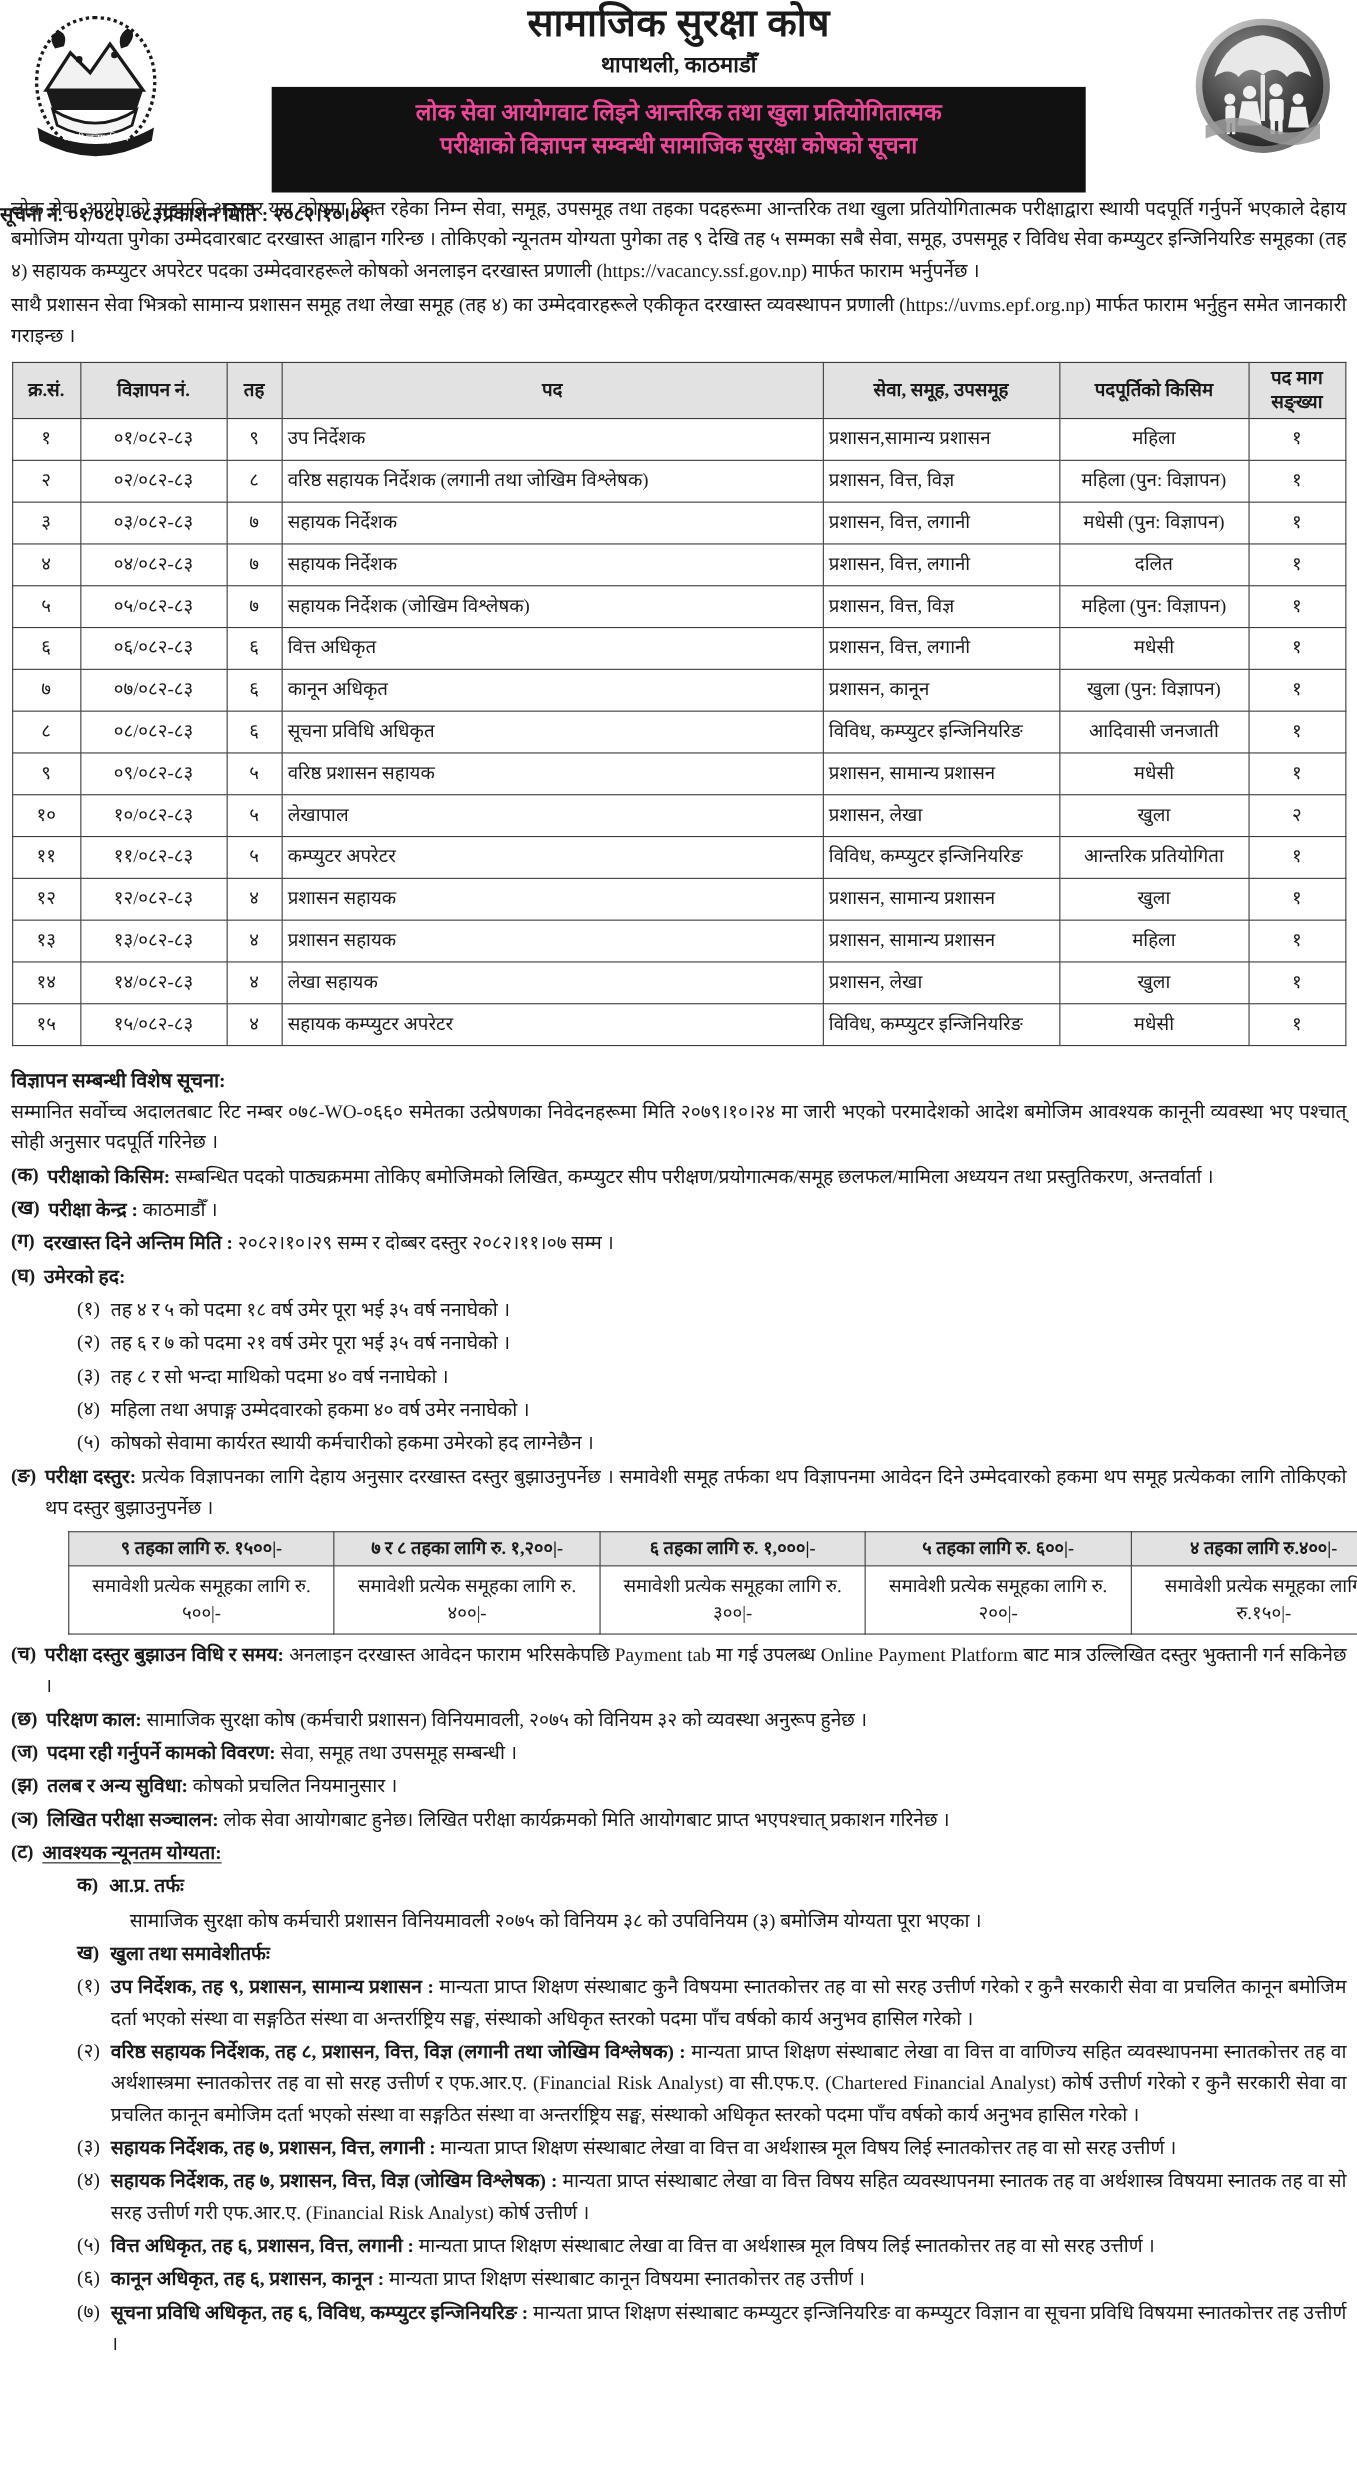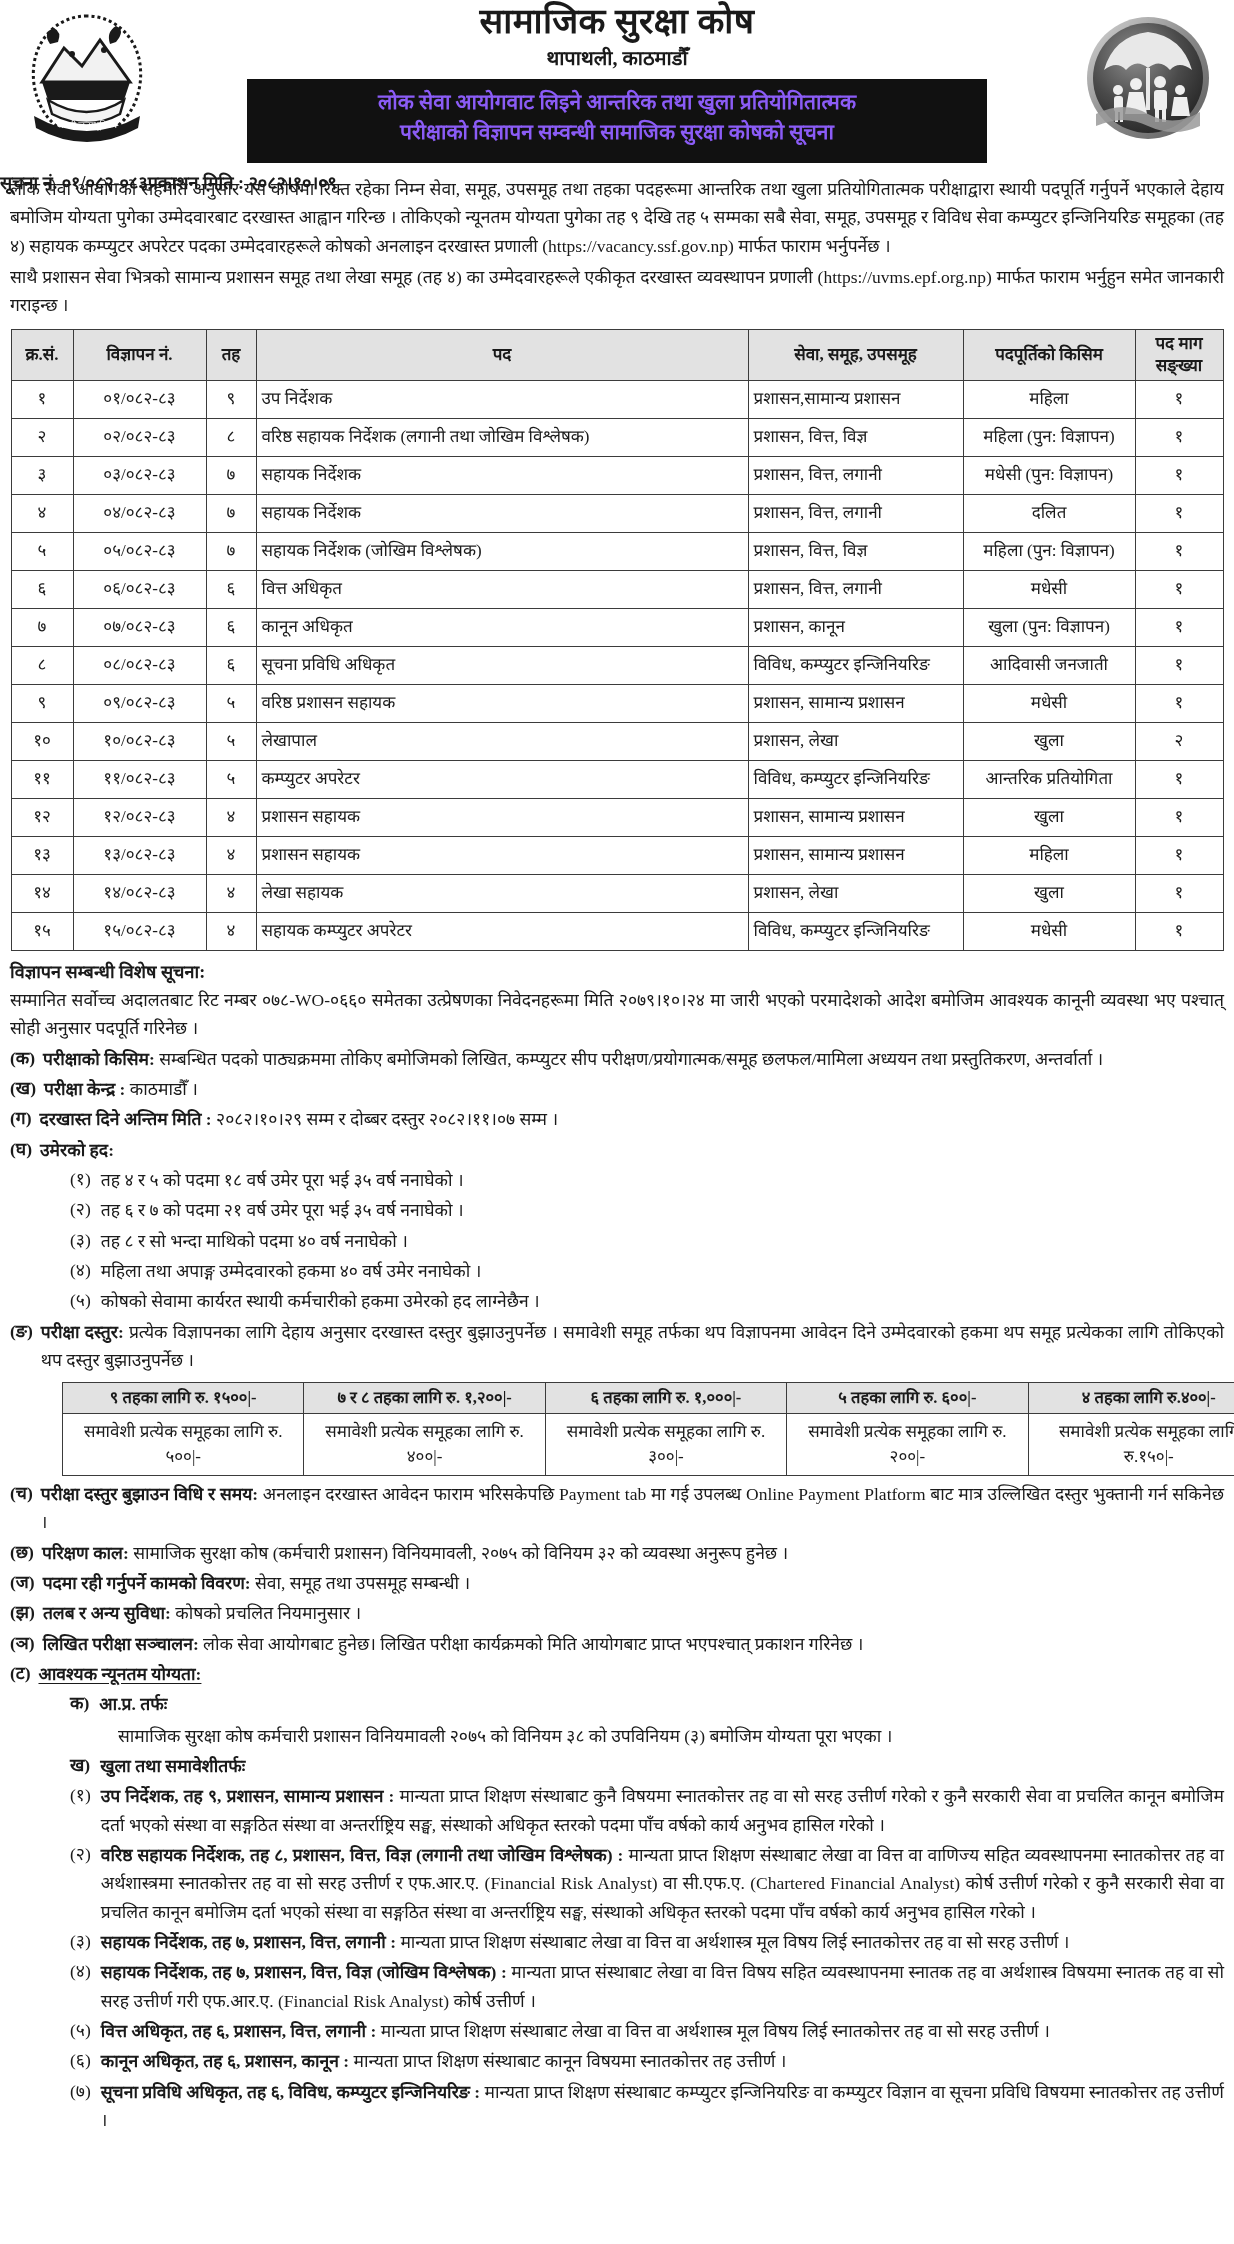--- a/index.html
+++ b/index.html
@@ -14,22 +14,22 @@
   
   .header{position:relative; height:172px;}
   .emblem{position:absolute; left:12px; top:4px; width:150px; height:150px;}
   .ssf-logo{position:absolute; right:22px; top:14px; width:128px; height:128px;}
   .head-center{text-align:center; padding-top:2px;}
   .org-name{
     font-size:35px; font-weight:700; letter-spacing:0.4px; line-height:1.15;text-align:center;
   }
   .org-addr{font-size:20px; font-weight:700; margin-top:2px;}
   .banner{
-    margin:8px auto 0; width:740px; background:#111; color:#8b5cf6;
-    padding:9px 12px 15px; box-sizing:border-box;
+    margin:8px auto 0; width:740px; background:#111; color:#ec4899;
+    padding:9px 12px 27px; box-sizing:border-box;
   }
   .banner div{font-size:21px; font-weight:700; line-height:1.42; text-align:center;}
 
   .meta-row{
     display:flex; justify-content:flex-start; 
     font-size:18px; font-weight:700; margin-top:7px;
   }
 
   
   .content{padding:0 10px;}
@@ -47,21 +47,21 @@
   table.vac th, table.vac td{
     border:1.3px solid #3b3b3b; font-size:17px; padding:4px 5px;
     line-height:1.3; vertical-align:middle;
   }
   table.vac th{background:#e2e2e2; font-weight:700; text-align:center; padding:3px 4px;}
   td.c{text-align:center;}
   td.l{text-align:left;}
   tr.vrow td{height:29px;}
 
   
-  .sec-title{font-size:18px; font-weight:700; margin:8px 0 1px;}
+  .sec-title{font-size:18px; font-weight:700; margin:18px 0 1px;}
   .ind-row{display:flex; align-items:flex-start; margin-top:2px;}
   .ind-row .lab{flex:0 0 auto; font-weight:700; font-size:17.5px; padding-right:8px; white-space:nowrap;}
   .ind-row .txt{flex:1 1 auto; font-size:17.5px; line-height:1.62; text-align:justify;}
   .sub-row{display:flex; align-items:flex-start; margin-top:2px; padding-left:60px;}
   .sub-row .lab{flex:0 0 auto; font-size:17.5px; padding-right:10px; white-space:nowrap;}
   .sub-row .txt{flex:1 1 auto; font-size:17.5px; line-height:1.62;}
   .under{text-decoration:underline; text-underline-offset:3px;}
 
   
   table.fee{

